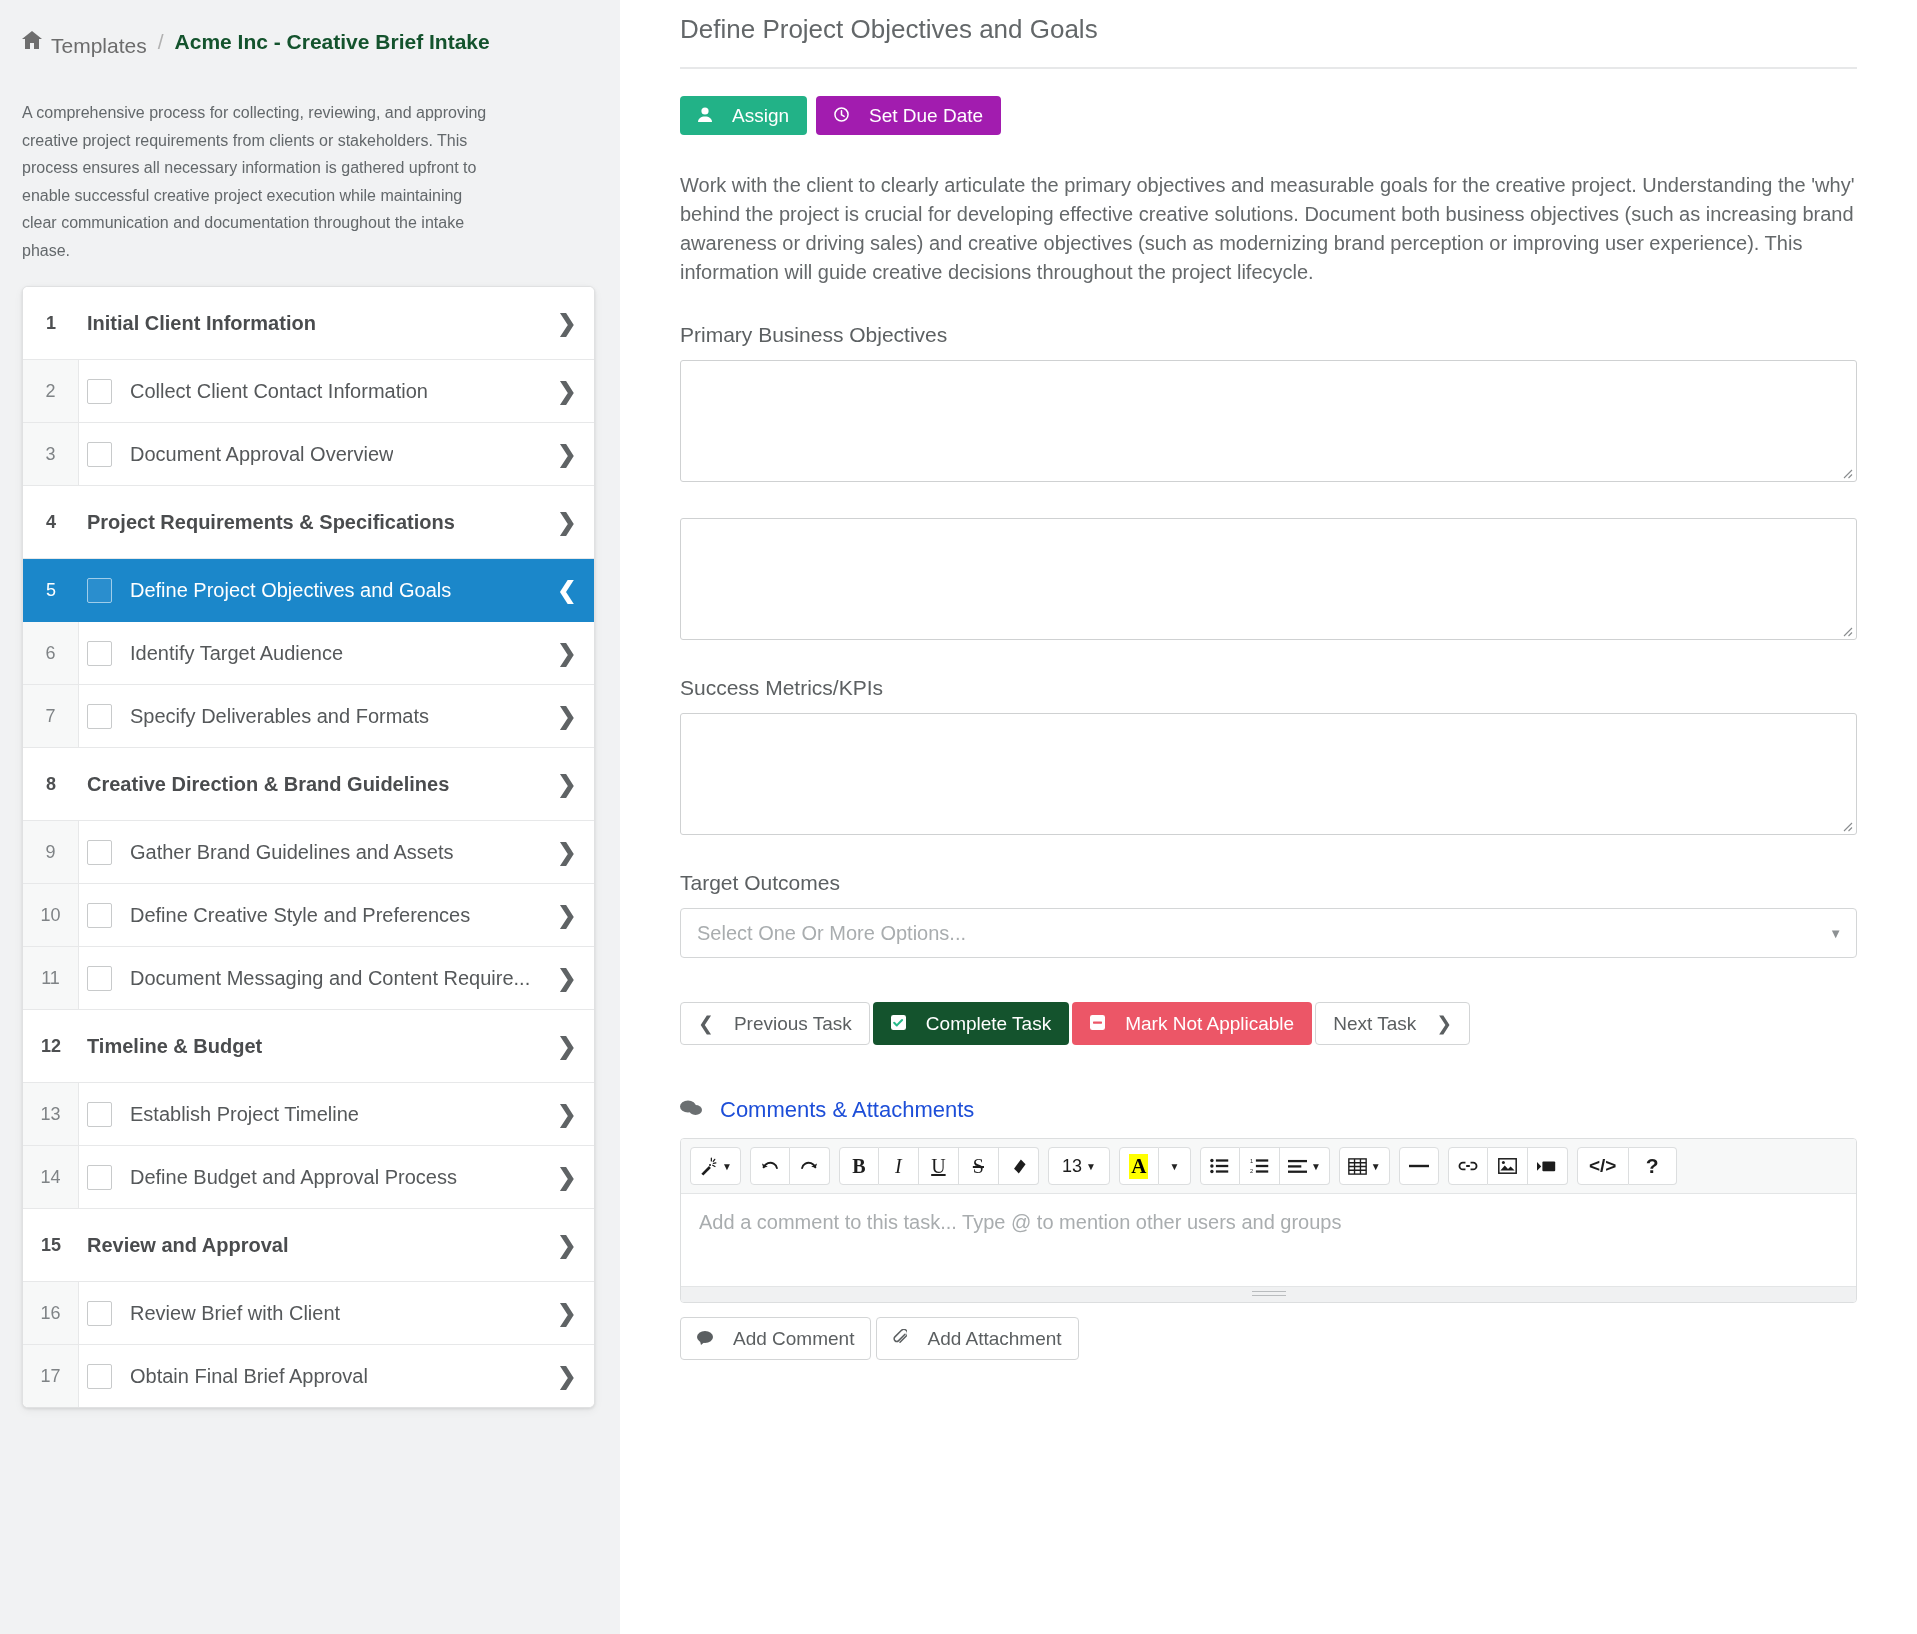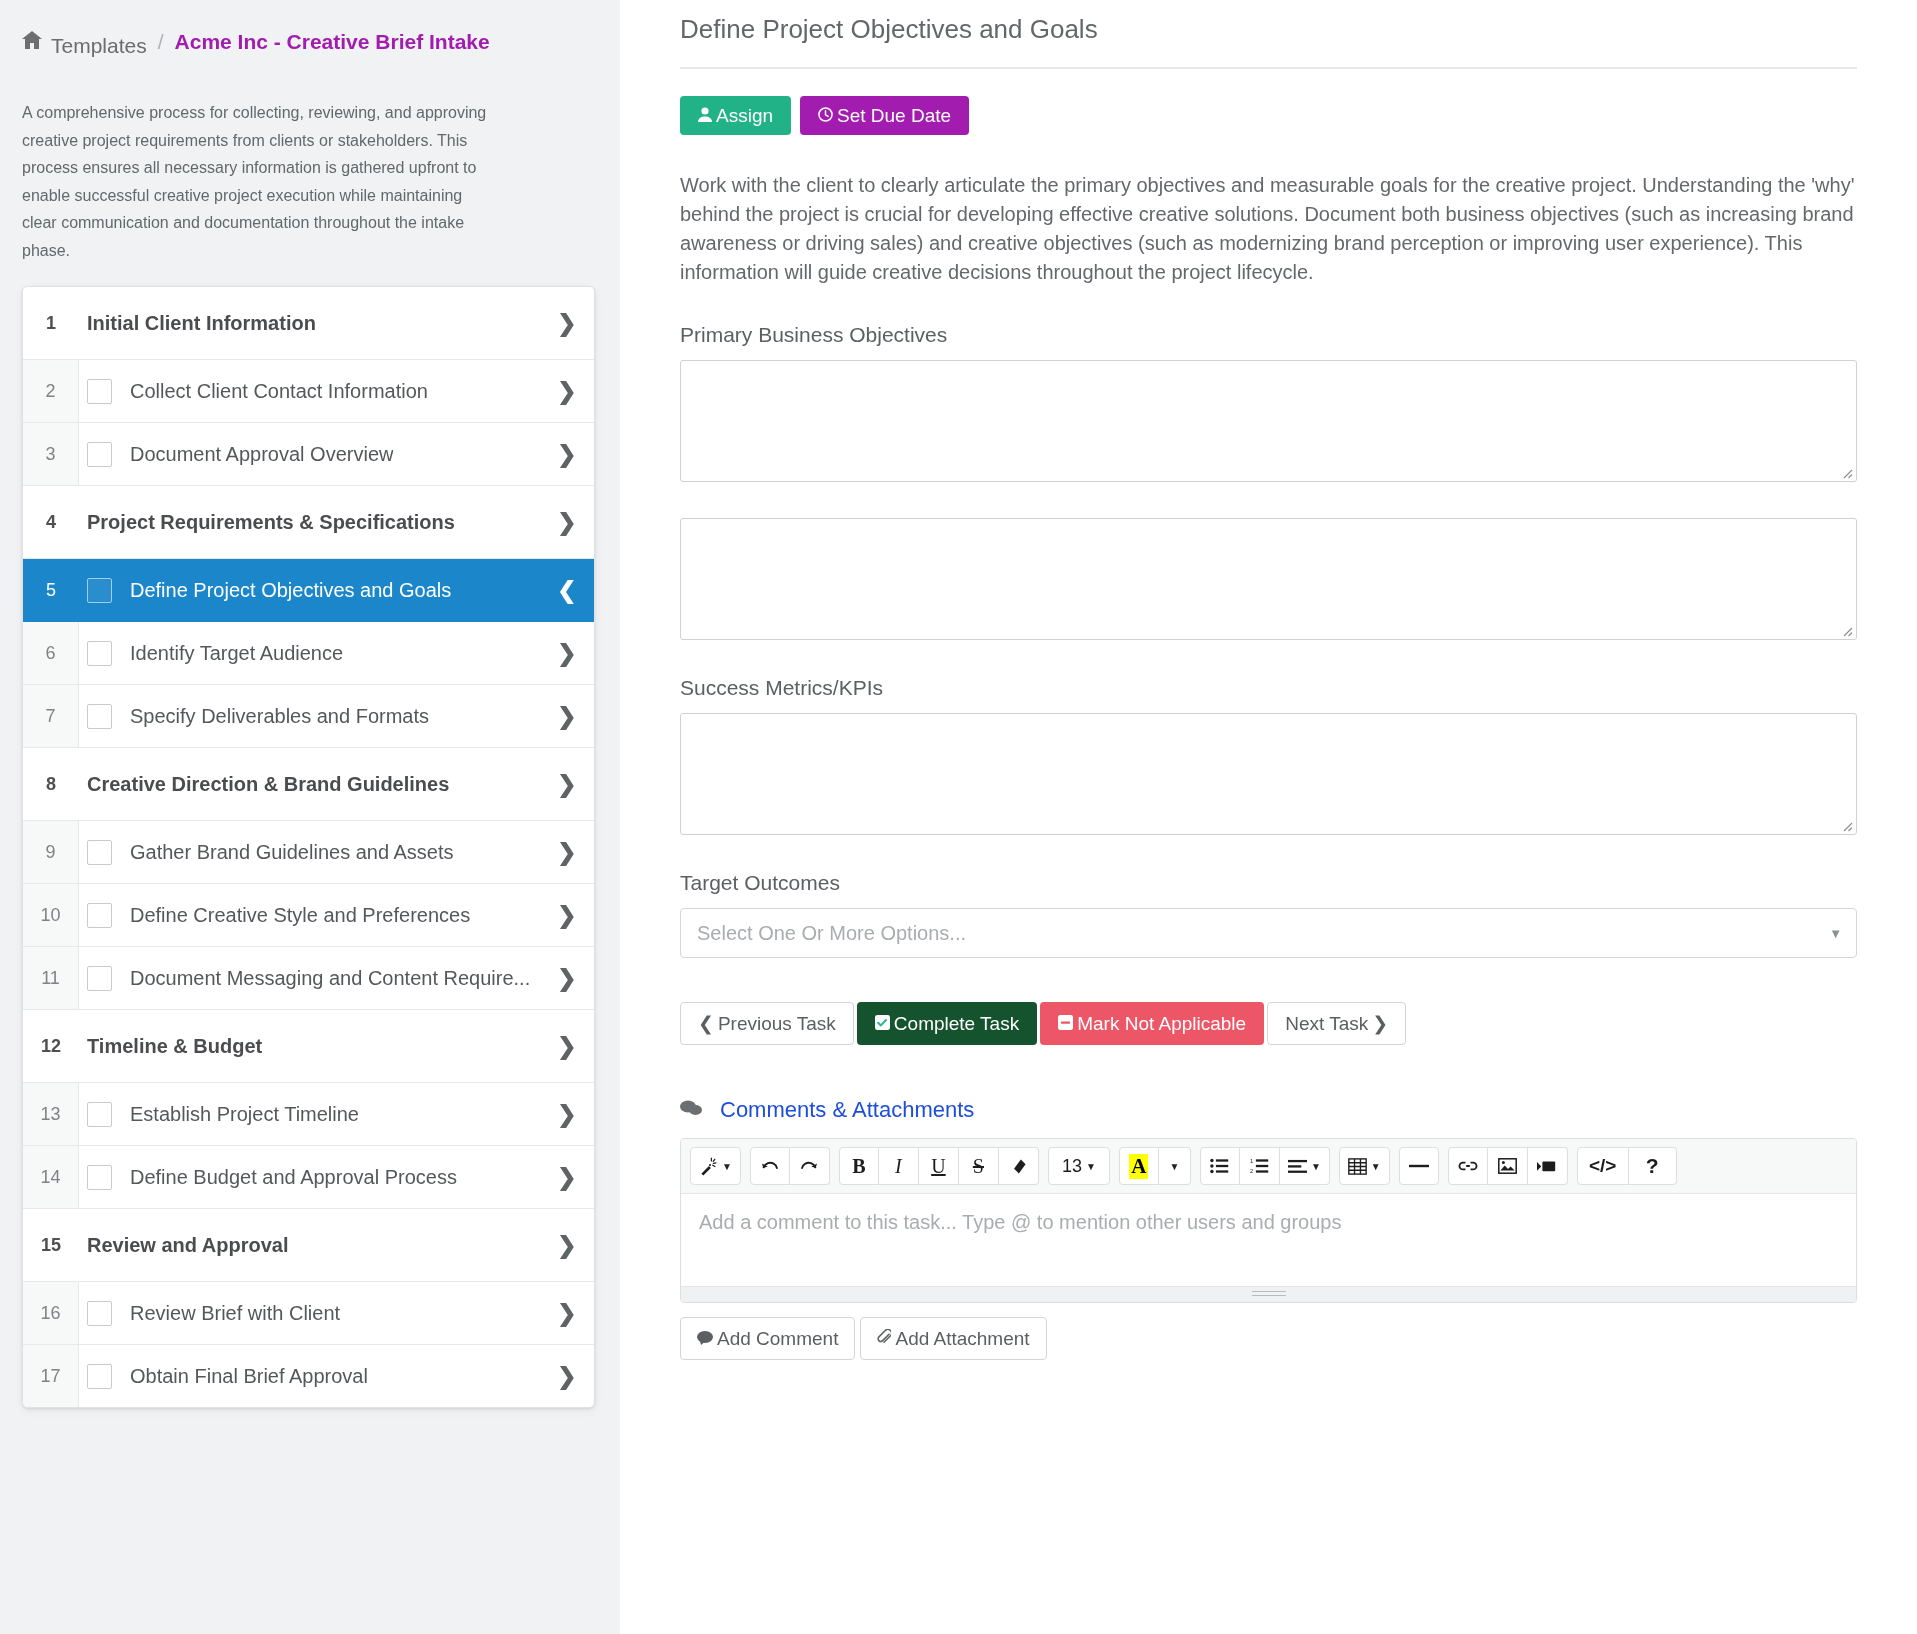--- a/index.html
+++ b/index.html
@@ -28,21 +28,21 @@
     color: #7b7b7b;
     display: flex;
     align-items: center;
     gap: 9px;
     padding-top: 10px;
     white-space: nowrap;
   }
   .breadcrumb .home-ic { font-size: 20px; color: #6e6e6e; }
   .breadcrumb .crumb-link { color: #6c6c6c; margin-top: 8px; }
   .breadcrumb .sep { color: #b1b1b1; padding: 0 2px; }
-  .breadcrumb .crumb-current { color: #a21caf; font-weight: bold; }
+  .breadcrumb .crumb-current { color: #14532d; font-weight: bold; }
 
   .sb-desc {
     margin-top: 41px;
     font-size: 16px;
     line-height: 27.5px;
     color: #63686b;
     width: 470px;
   }
 
   .task-card {
@@ -139,21 +139,21 @@
 
   .btn {
     border: 1px solid transparent;
     border-radius: 4px;
     font-size: 19px;
     font-family: "Liberation Sans", sans-serif;
     padding: 9px 17px;
     cursor: pointer;
     display: inline-flex;
     align-items: center;
-    gap: 4px;
+    gap: 20px;
     line-height: 1;
   }
   .btn-assign { background: #22b287; color: #fff; }
   .btn-due { background: #a21caf; color: #fff; }
   .btn-green { background: #14532d; color: #fff; }
   .btn-red { background: #ec5667; color: #fff; }
   .btn-white { background: #fff; color: #5b5f61; border: 1px solid #d3d5d6; }
 
   .task-desc {
     margin-top: 36px;

